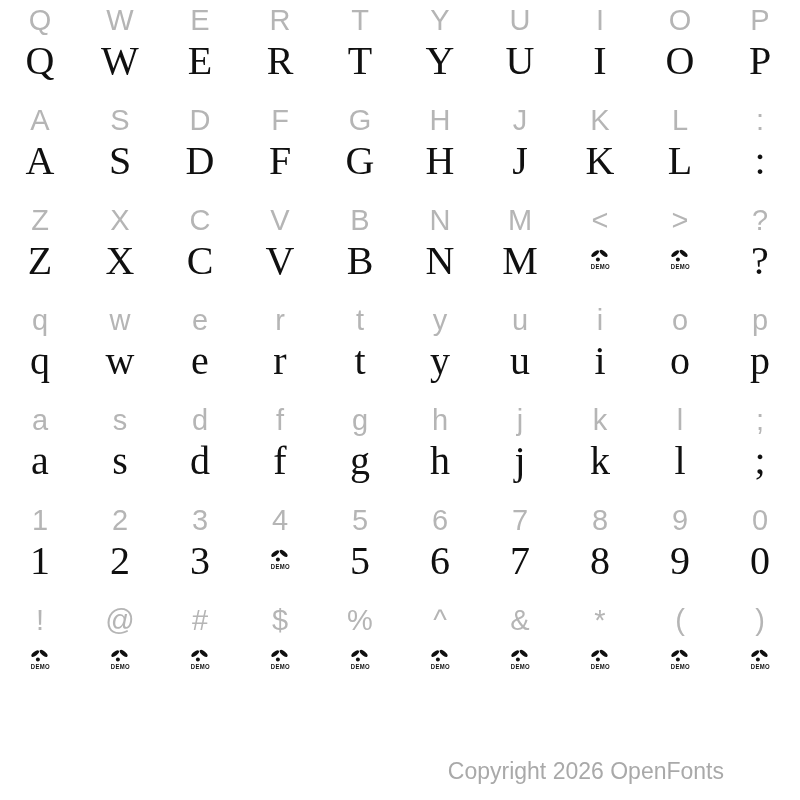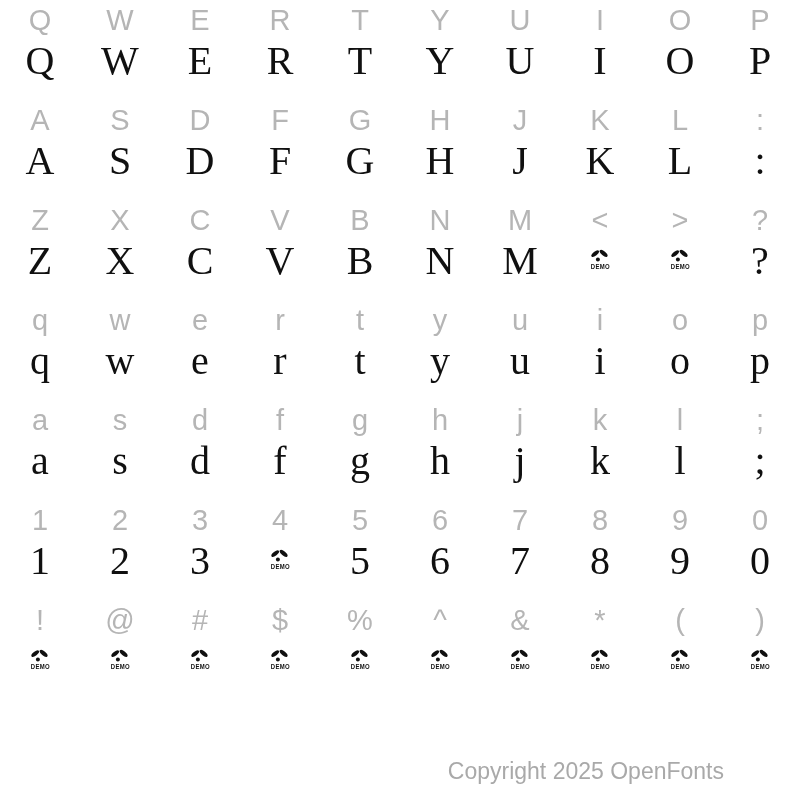--- a/index.html
+++ b/index.html
@@ -345,14 +345,14 @@
           <div class="cell"><span class="demo"><svg width="19" height="13" viewBox="0 0 19 13">
                 <g fill="currentColor">
                   <ellipse cx="5.2" cy="4.6" rx="4.6" ry="2.0" transform="rotate(-38 5.2 4.6)"></ellipse>
                   <ellipse cx="13.6" cy="4.4" rx="4.8" ry="2.1" transform="rotate(40 13.6 4.4)"></ellipse>
                   <circle cx="7.9" cy="10.4" r="2.0"></circle>
                 </g>
               </svg><span class="demo-label">DEMO</span></span></div>
         </div>
       </div>
     </div>
-  <div id="copyright">Copyright 2025 OpenFonts</div>
+  <div id="copyright">Copyright 2026 OpenFonts</div>
 </div>
 
 </body></html>

